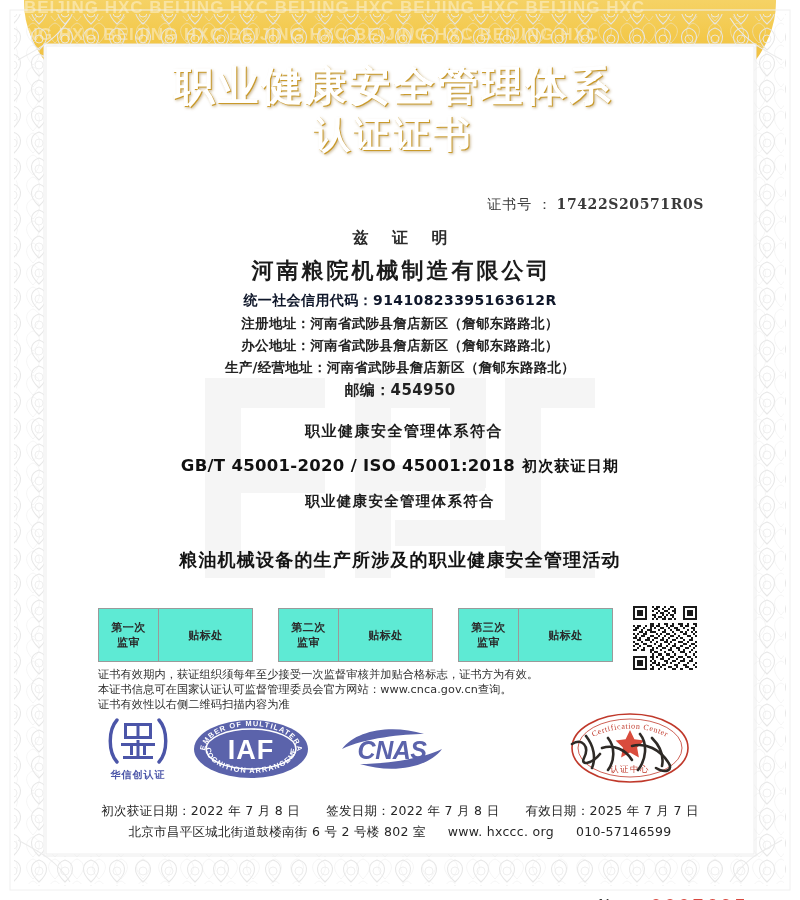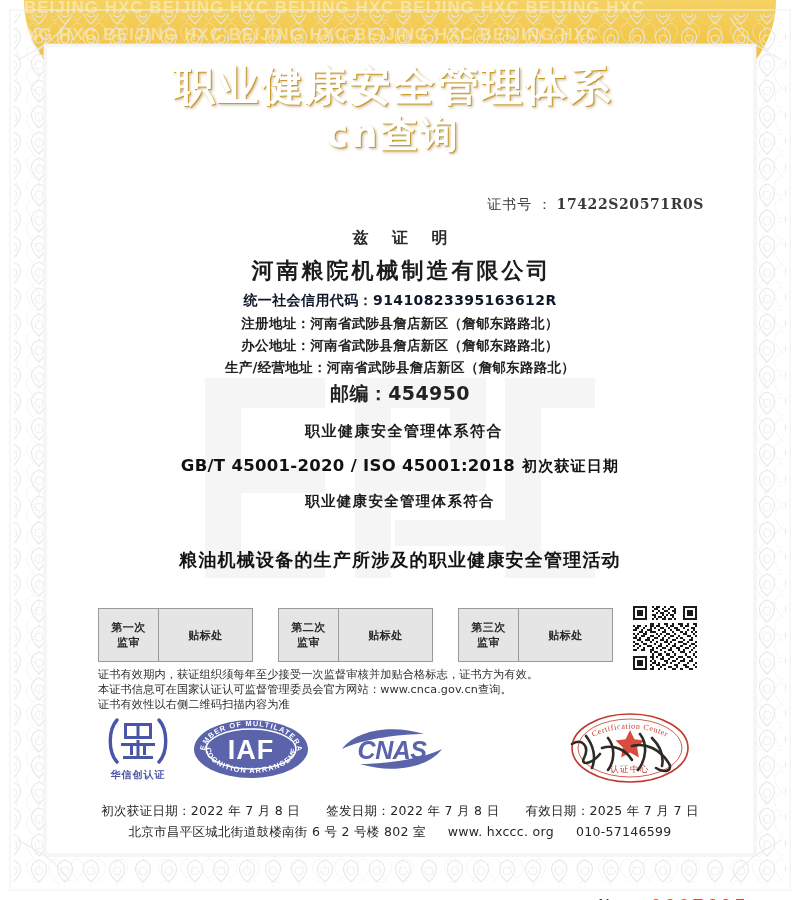--- a/index.html
+++ b/index.html
@@ -80,21 +80,21 @@
   }
   .addr{
     position:absolute;left:0;right:0;text-align:center;
     font-size:13.5px;font-weight:bold;color:#222;letter-spacing:.3px;
   }
   .addr-1{top:315px;}
   .addr-2{top:337px;}
   .addr-3{top:359px;}
   .zip{
     position:absolute;left:0;right:0;top:381px;text-align:center;
-    font-size:19px;font-weight:bold;color:#222;letter-spacing:.4px;
+    font-size:15px;font-weight:bold;color:#222;letter-spacing:.4px;
   }
 
   .conform{
     position:absolute;left:0;right:0;top:422px;text-align:center;
     font-size:15px;font-weight:bold;color:#1c1c1c;letter-spacing:1.5px;padding-left:8px;
   }
   .standard{
     position:absolute;left:0;right:0;top:456px;text-align:center;
     font-size:16.5px;font-weight:bold;color:#111;letter-spacing:.3px;
   }
@@ -103,21 +103,21 @@
     position:absolute;left:0;right:0;top:492px;text-align:center;
     font-size:14.5px;font-weight:bold;color:#1c1c1c;letter-spacing:1.3px;
   }
   .scope-text{
     position:absolute;left:0;right:0;top:548px;text-align:center;
     font-size:18px;font-weight:bold;color:#141414;letter-spacing:1.2px;
   }
 
   
   .audit-row{position:absolute;left:98px;top:608px;display:flex;gap:25px;}
-  .audit-box{display:flex;border:1px solid #9a9a9a;background:#e5e5e5;}
+  .audit-box{display:flex;border:1px solid #9a9a9a;background:#5eead4;}
   .audit-cell{
     display:flex;align-items:center;justify-content:center;text-align:center;
     font-size:11px;font-weight:bold;color:#2a2a2a;line-height:15px;letter-spacing:.5px;
     height:52px;box-sizing:border-box;
   }
   .audit-cell.lbl{width:60px;border-right:1px solid #9a9a9a;}
   .audit-cell.slot{width:93px;}
 
   
   .qr-box{position:absolute;left:631px;top:604px;width:68px;height:68px;}
@@ -166,21 +166,21 @@
       <div>BEIJING HXC  BEIJING HXC  BEIJING HXC  BEIJING HXC  BEIJING HXC</div>
       <div>BEIJING HXC  BEIJING HXC  BEIJING HXC  BEIJING HXC  BEIJING HXC</div>
       <div>BEIJING HXC  BEIJING HXC  BEIJING HXC  BEIJING HXC  BEIJING HXC</div>
       <div>BEIJING HXC  BEIJING HXC  BEIJING HXC  BEIJING HXC  BEIJING HXC</div>
       <div>BEIJING HXC  BEIJING HXC  BEIJING HXC  BEIJING HXC  BEIJING HXC</div>
     </div>
   </div>
 
   <div class="title-wrap">
     <div class="title-1">职业健康安全管理体系</div>
-    <div class="title-2">cn查询</div>
+    <div class="title-2">认证证书</div>
   </div>
 
   <svg class="border-frame" viewBox="0 0 800 900">
     <defs>
       <pattern id="scallop" width="26" height="26" patternUnits="userSpaceOnUse">
         <path d="M13 2 C 22 5, 24 14, 13 24 C 2 14, 4 5, 13 2 Z" fill="none" stroke="#e6e6e6" stroke-width="1.1"></path>
         <circle cx="13" cy="13" r="4" fill="none" stroke="#ececec" stroke-width="0.9"></circle>
       </pattern>
       <pattern id="scallop2" width="22" height="22" patternUnits="userSpaceOnUse">
         <path d="M11 1 C 19 4, 20 12, 11 21 C 2 12, 3 4, 11 1 Z" fill="none" stroke="#eaeaea" stroke-width="1"></path>

